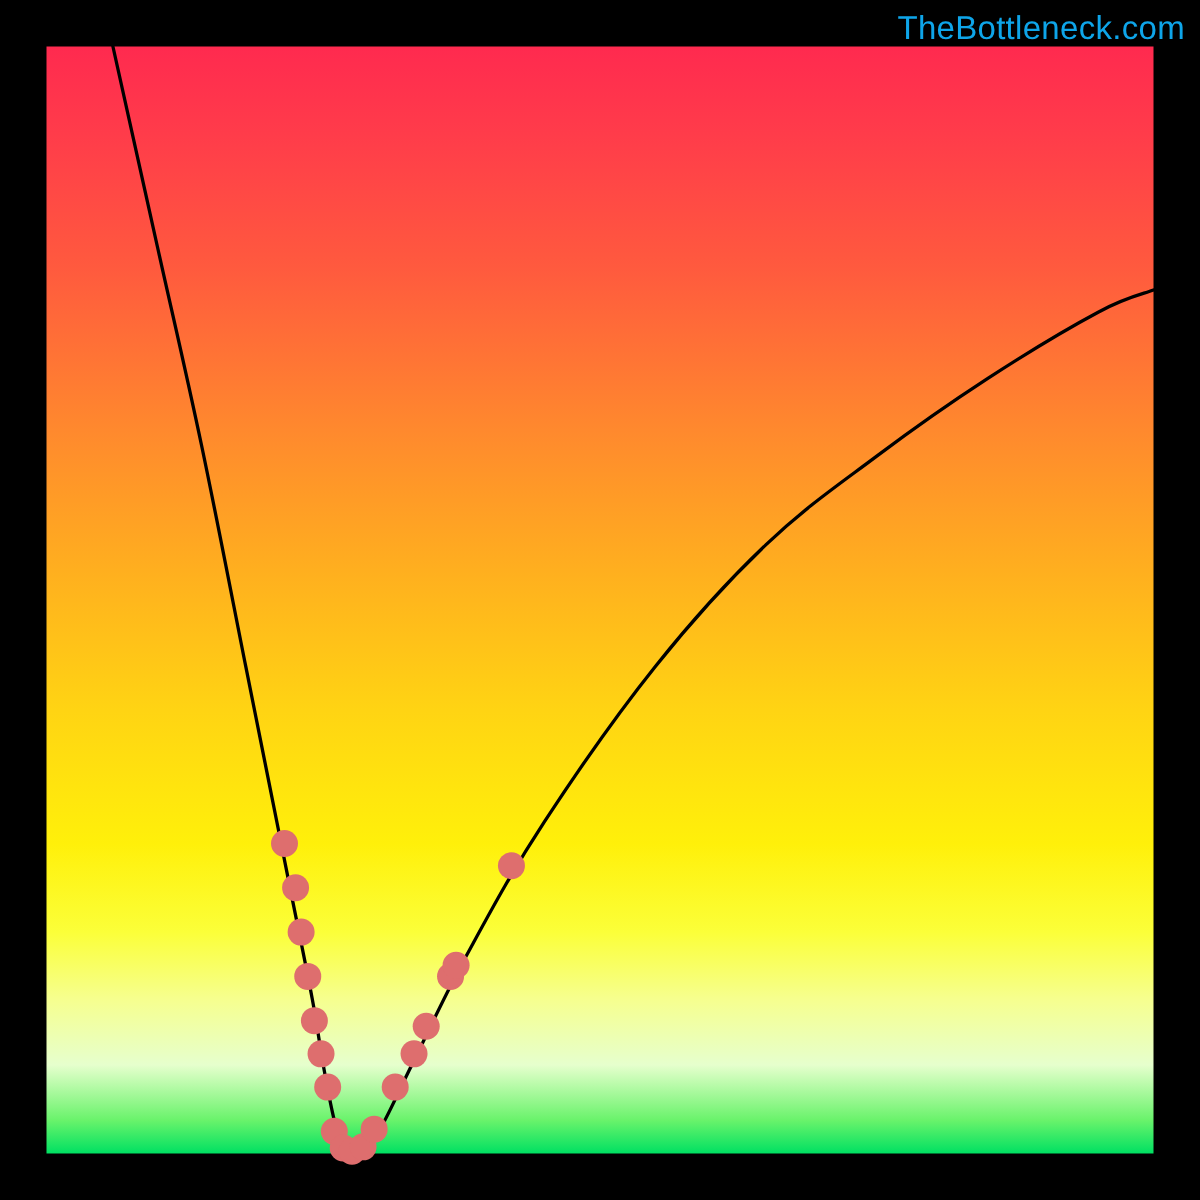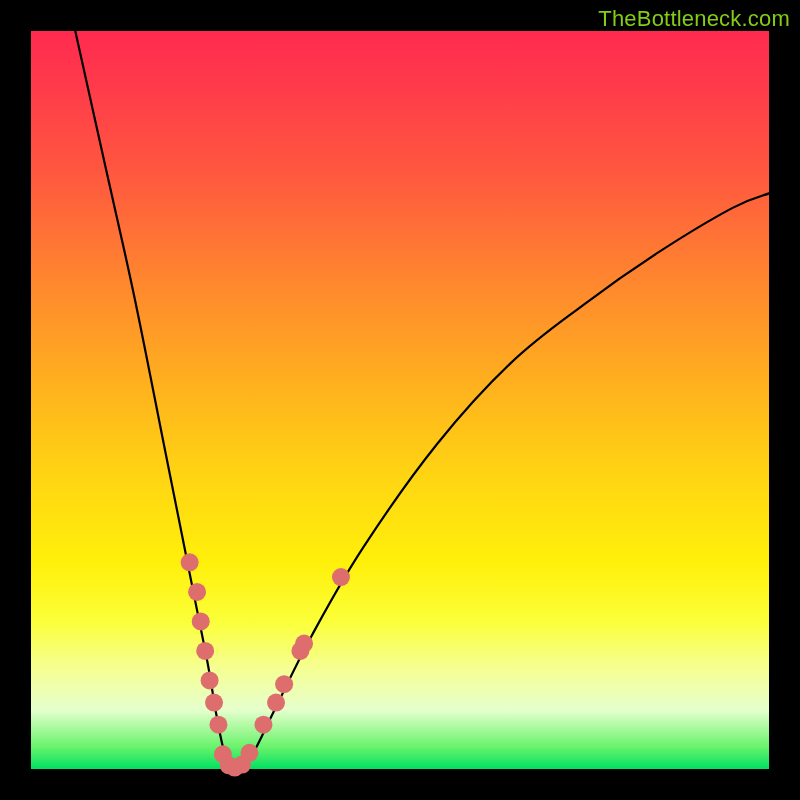--- a/index.html
+++ b/index.html
@@ -36,21 +36,21 @@
       #f6ff8e 86%,
       #e6ffcd 92%,
       #69f36b 97%,
       #00e062 100%
     );
   }
   .watermark {
     position: absolute;
     top: 6px;
     right: 10px;
-    color: #84cc16;
+    color: #0ea5e9;
     font-size: 22px;
     font-weight: 500;
     letter-spacing: 0.2px;
     user-select: none;
   }
   svg.curve {
     position: absolute;
     left: 0; top: 0;
     width: 738px;
     height: 738px;

